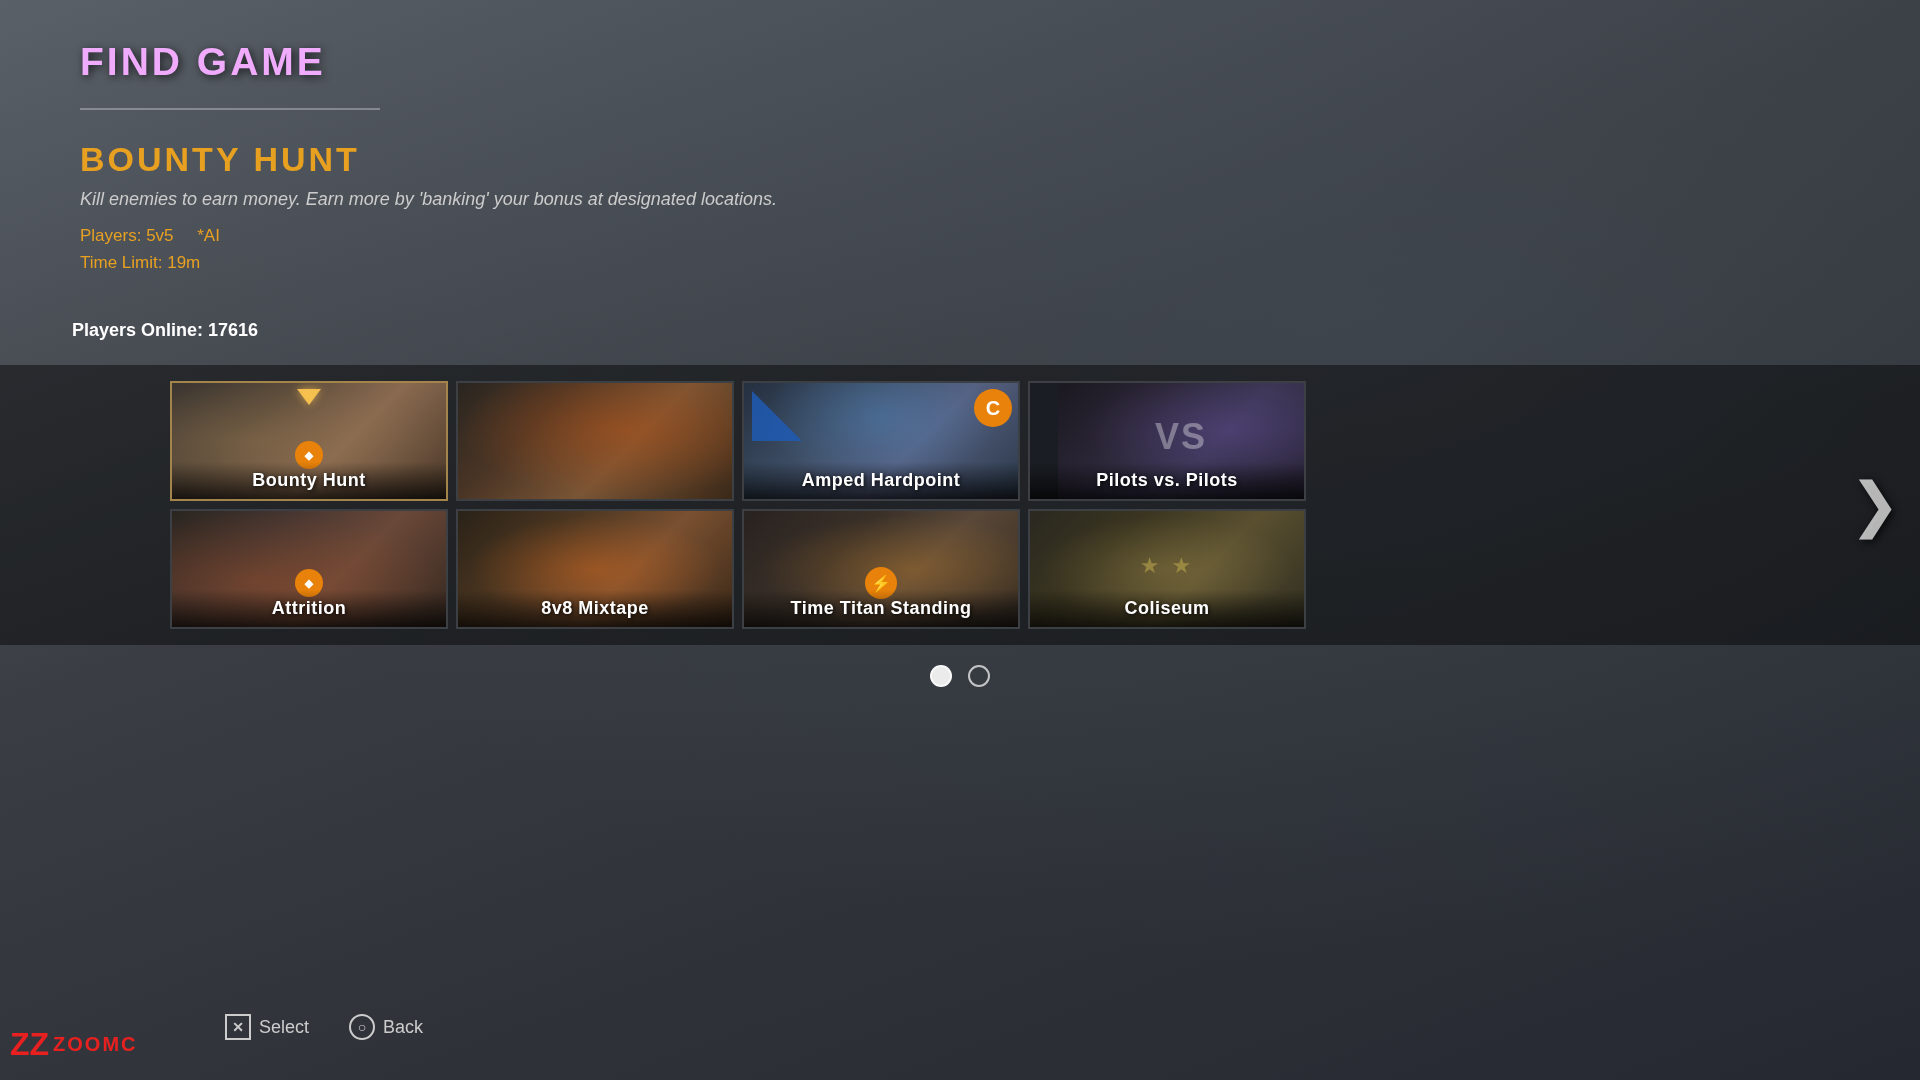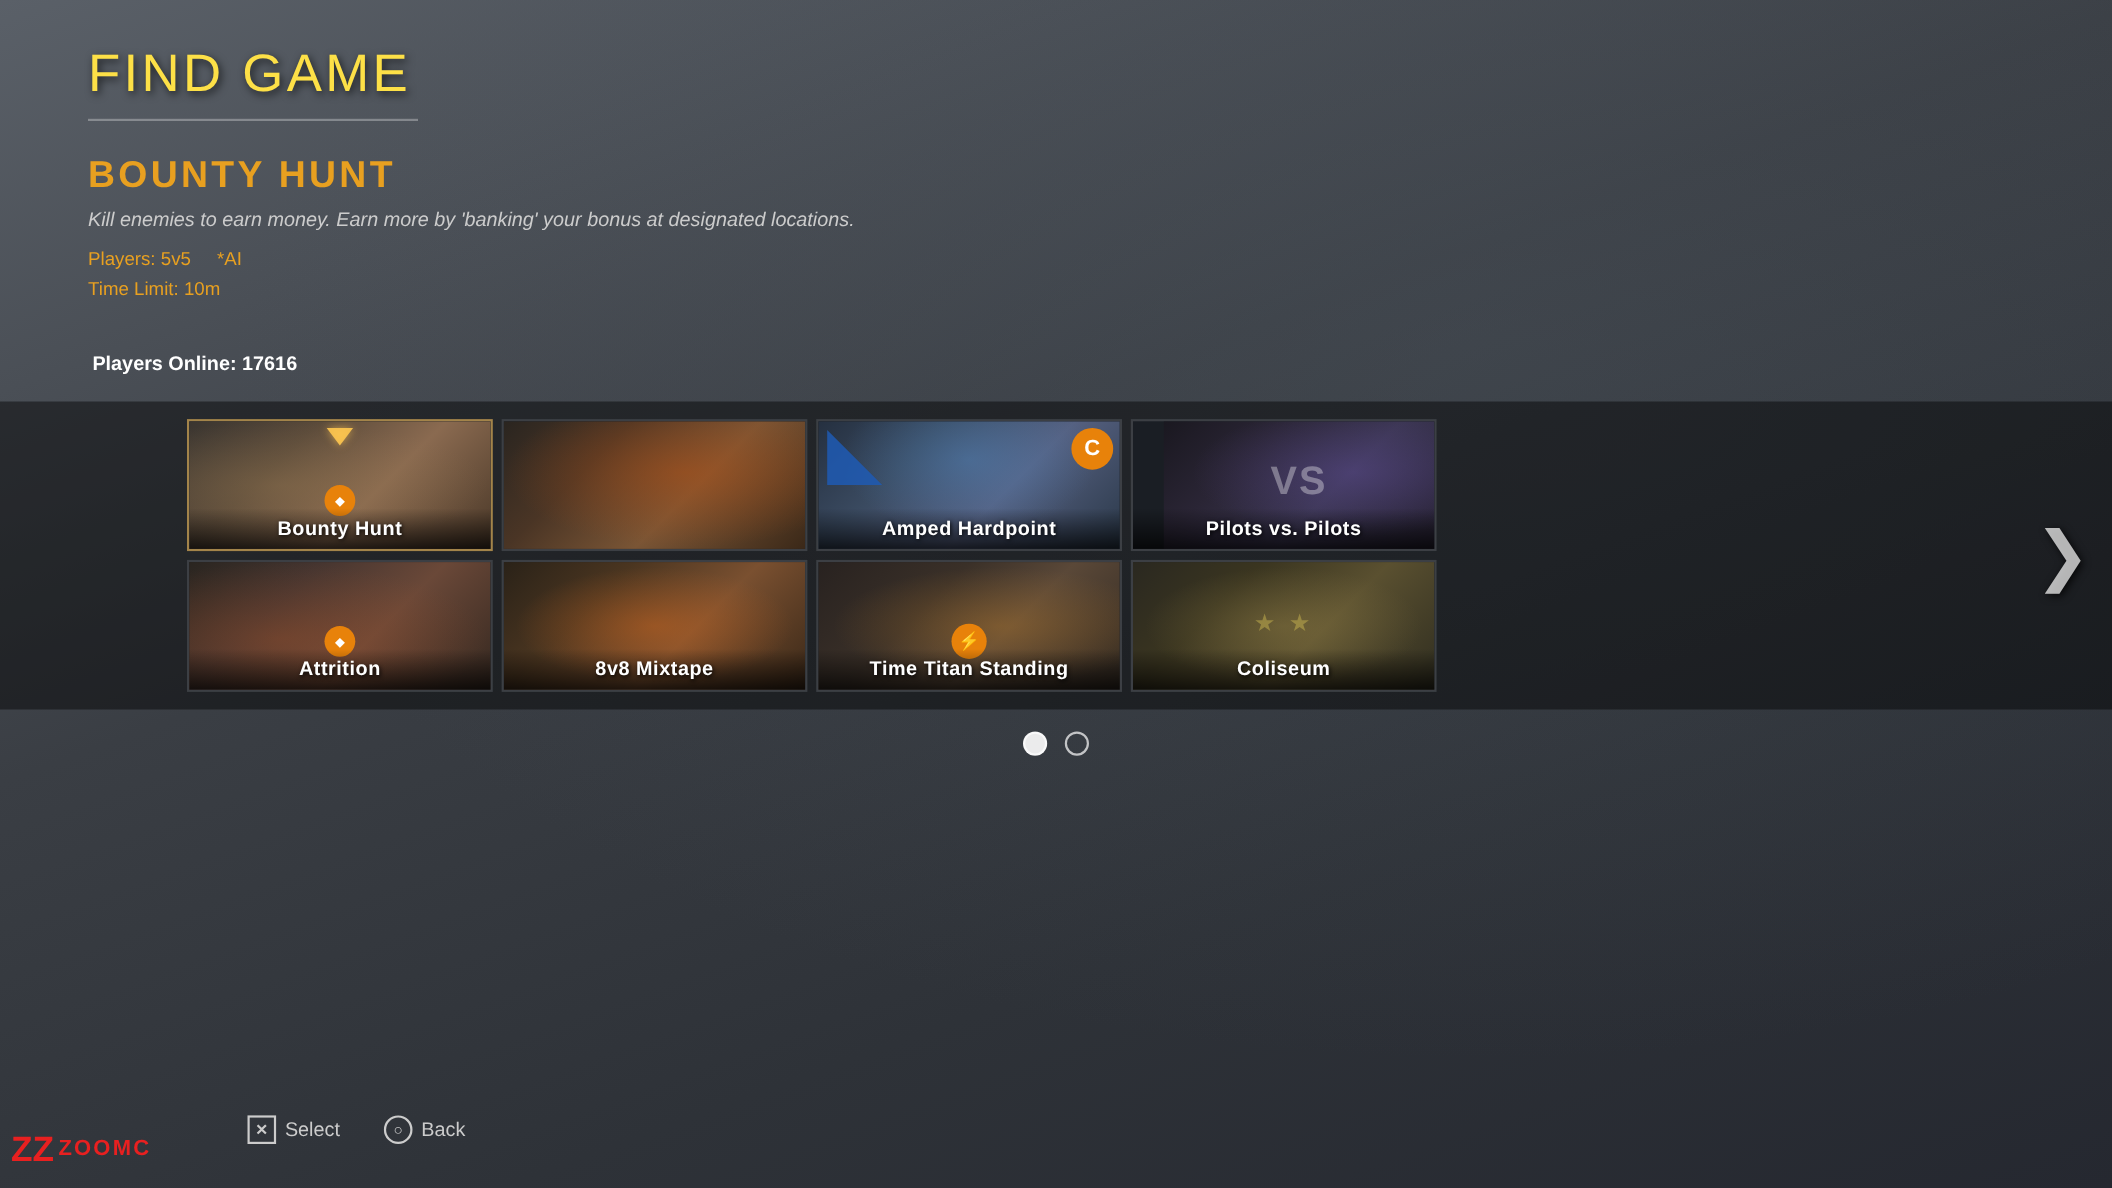--- a/index.html
+++ b/index.html
@@ -25,23 +25,23 @@
       position: absolute;
       inset: 0;
       background: radial-gradient(ellipse at 70% 30%, rgba(80,90,100,0.3) 0%, transparent 60%);
     }
 
     
     .page-title {
       position: absolute;
       top: 40px;
       left: 80px;
-      font-size: 48px;
-      font-weight: 400;
-      color: #fde047;
+      font-size: 39px;
+      font-weight: 700;
+      color: #f0abfc;
       letter-spacing: 3px;
       text-transform: uppercase;
       text-shadow: 2px 2px 8px rgba(0,0,0,0.7);
     }
 
     
     .title-underline {
       position: absolute;
       top: 108px;
       left: 80px;
@@ -76,21 +76,21 @@
 
     .mode-details {
       font-size: 17px;
       color: #e8a020;
       line-height: 1.6;
     }
 
     .players-online {
       position: absolute;
       top: 320px;
-      left: 84px;
+      left: 72px;
       font-size: 18px;
       color: #cccccc;
     }
 
     .players-online span {
       color: #ffffff;
       font-weight: bold;
     }
 
     
@@ -339,21 +339,21 @@
 <div class="title-underline"></div>
 
 <div class="info-panel">
   <div class="mode-title">BOUNTY HUNT</div>
   <div class="mode-description">Kill enemies to earn money.  Earn more by 'banking' your bonus at designated locations.</div>
   <div class="mode-details">
     <span>Players: 5v5</span>
     &nbsp;&nbsp;&nbsp;
     <span>*AI</span>
     <br>
-    <span>Time Limit: 10m</span>
+    <span>Time Limit: 19m</span>
   </div>
 </div>
 
 <div class="players-online">
   <span>Players Online:</span>
   <span>17616</span>
 </div>
 
 <div class="grid-section">
   <div class="game-grid">

